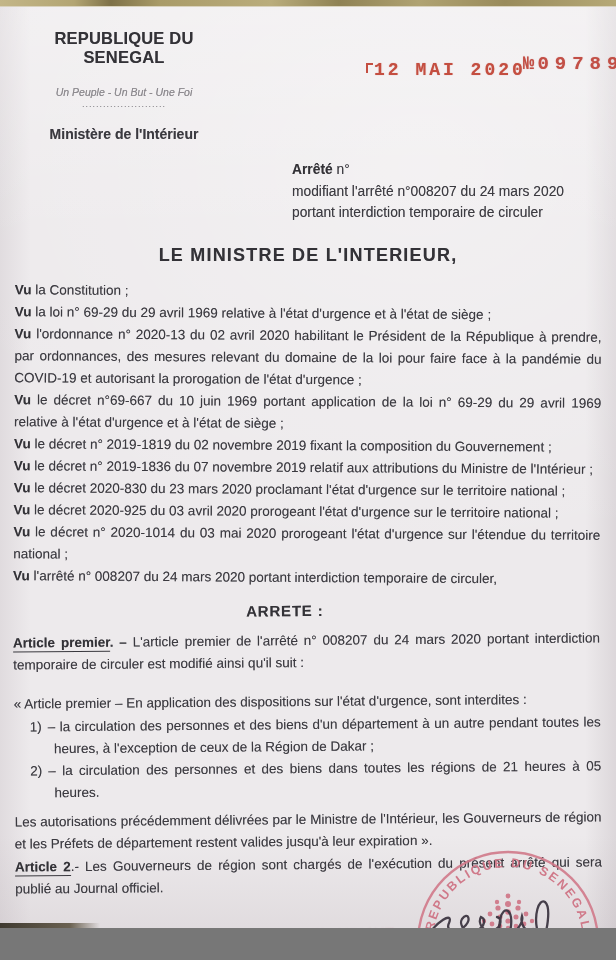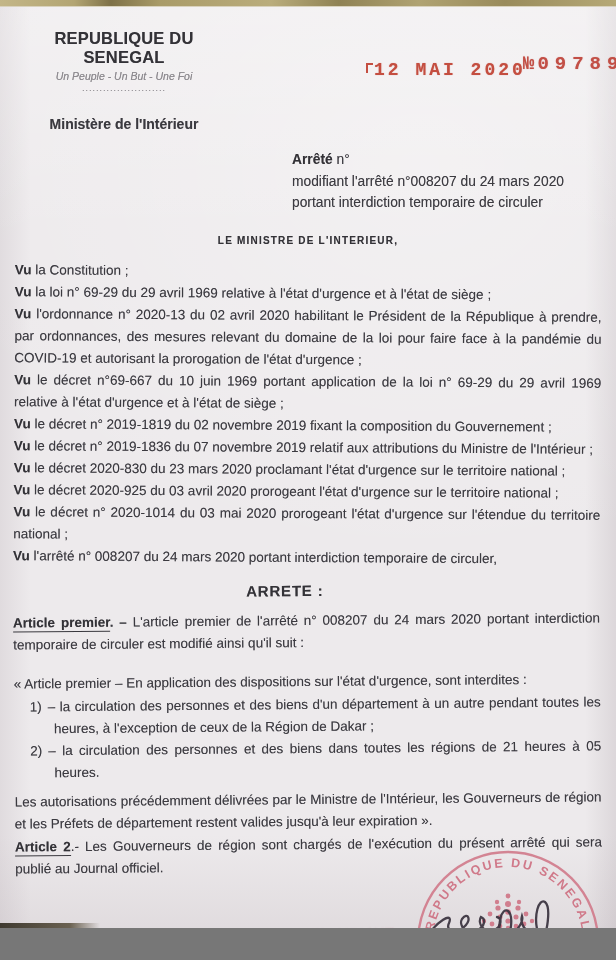--- a/index.html
+++ b/index.html
@@ -29,23 +29,23 @@
   .photo-edge-corner {
     position: absolute; left: 0; bottom: 0;
     width: 100px; height: 5px;
     background: linear-gradient(90deg, #3f3a30, #6b6252 70%, rgba(107,98,82,0));
   }
   .txt { text-shadow: 0 0 .5px rgba(59,58,64,.45); }
 
   
   .doc-header { margin: 22px 16px 0 18px; width: 212px; text-align: center; }
   .doc-header .republic { font-size: 16.5px; font-weight: bold; letter-spacing: .2px; color: #333237; }
-  .doc-header .motto { font-size: 10.5px; font-style: italic; color: #8e8b90; margin-top: 3px; }
+  .doc-header .motto { font-size: 10.5px; font-style: italic; color: #8e8b90; margin-top: 19px; }
   .doc-header .sep { font-size: 9px; letter-spacing: 1px; color: #77747a; line-height: 8px; margin-top: 2px; }
-  .doc-header .ministry { font-size: 14px; font-weight: bold; color: #3a393f; margin-top: 24px; }
+  .doc-header .ministry { font-size: 14px; font-weight: bold; color: #3a393f; margin-top: 18px; }
 
   
   .date-stamp {
     position: absolute; left: 366px; top: 60px;
     font-family: "Liberation Mono", "DejaVu Sans Mono", monospace;
     font-size: 18px; font-weight: bold; letter-spacing: 3px;
     color: #c44e40; text-shadow: 0 0 1px rgba(196,78,64,.5);
     white-space: nowrap;
   }
   .date-stamp .frame-mark {
@@ -60,21 +60,21 @@
     text-shadow: 0 0 1px rgba(194,79,70,.5); white-space: nowrap; padding-left: 25px;
   }
   .num-stamp .digits { letter-spacing: 6px; margin-left: 3px; }
 
   
   .title-block { margin: 17px 16px 16px 292px; font-size: 13.8px; line-height: 21.5px; color: #3c3b41; }
   .title-block b { font-weight: bold; color: #333237; }
 
   .minister-heading {
     margin-top: 21px; text-align: center;
-    font-size: 10px; font-weight: bold; letter-spacing: 1.2px; color: #333237;
+    font-size: 18px; font-weight: bold; letter-spacing: 1.2px; color: #333237;
   }
 
   
   .body-text { margin: 15px 15px 0 14px; font-size: 13.5px; line-height: 22px; }
   .vu-section { transform: rotate(.35deg); }
   .vu-section p { text-align: justify; }
   .vu-prefix { font-weight: bold; color: #333237; }
 
   .lower-section { transform: rotate(-.5deg); margin-top: 0; }
   .arrete-heading {

